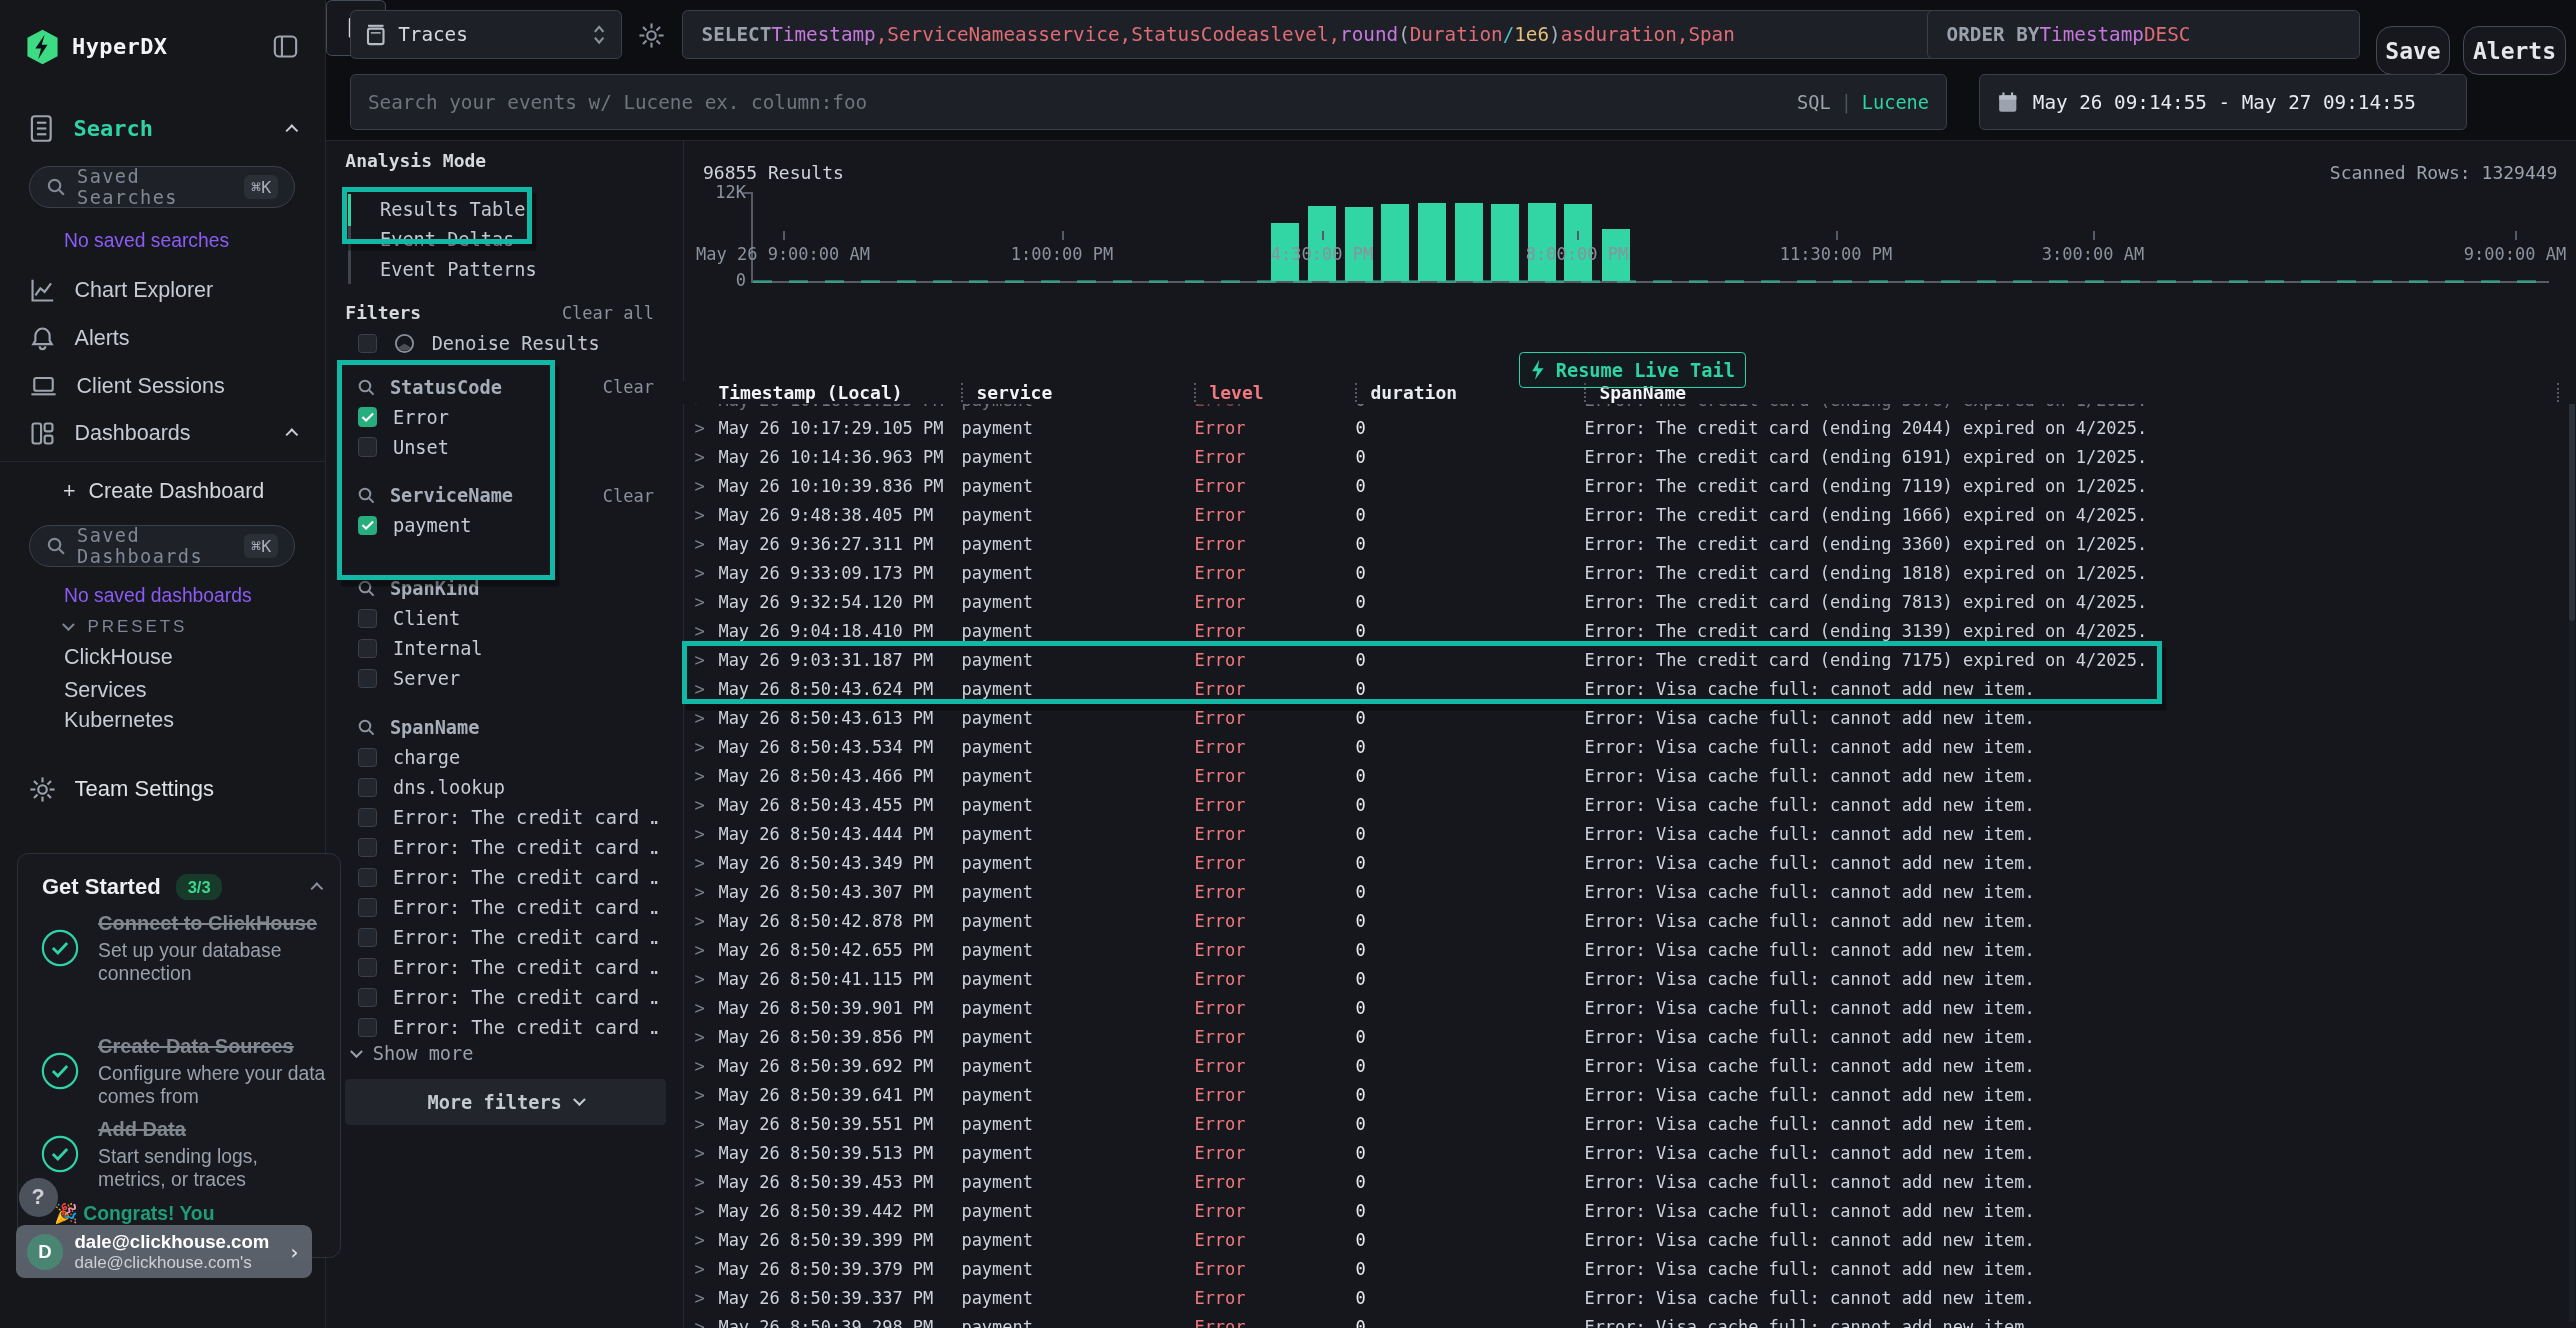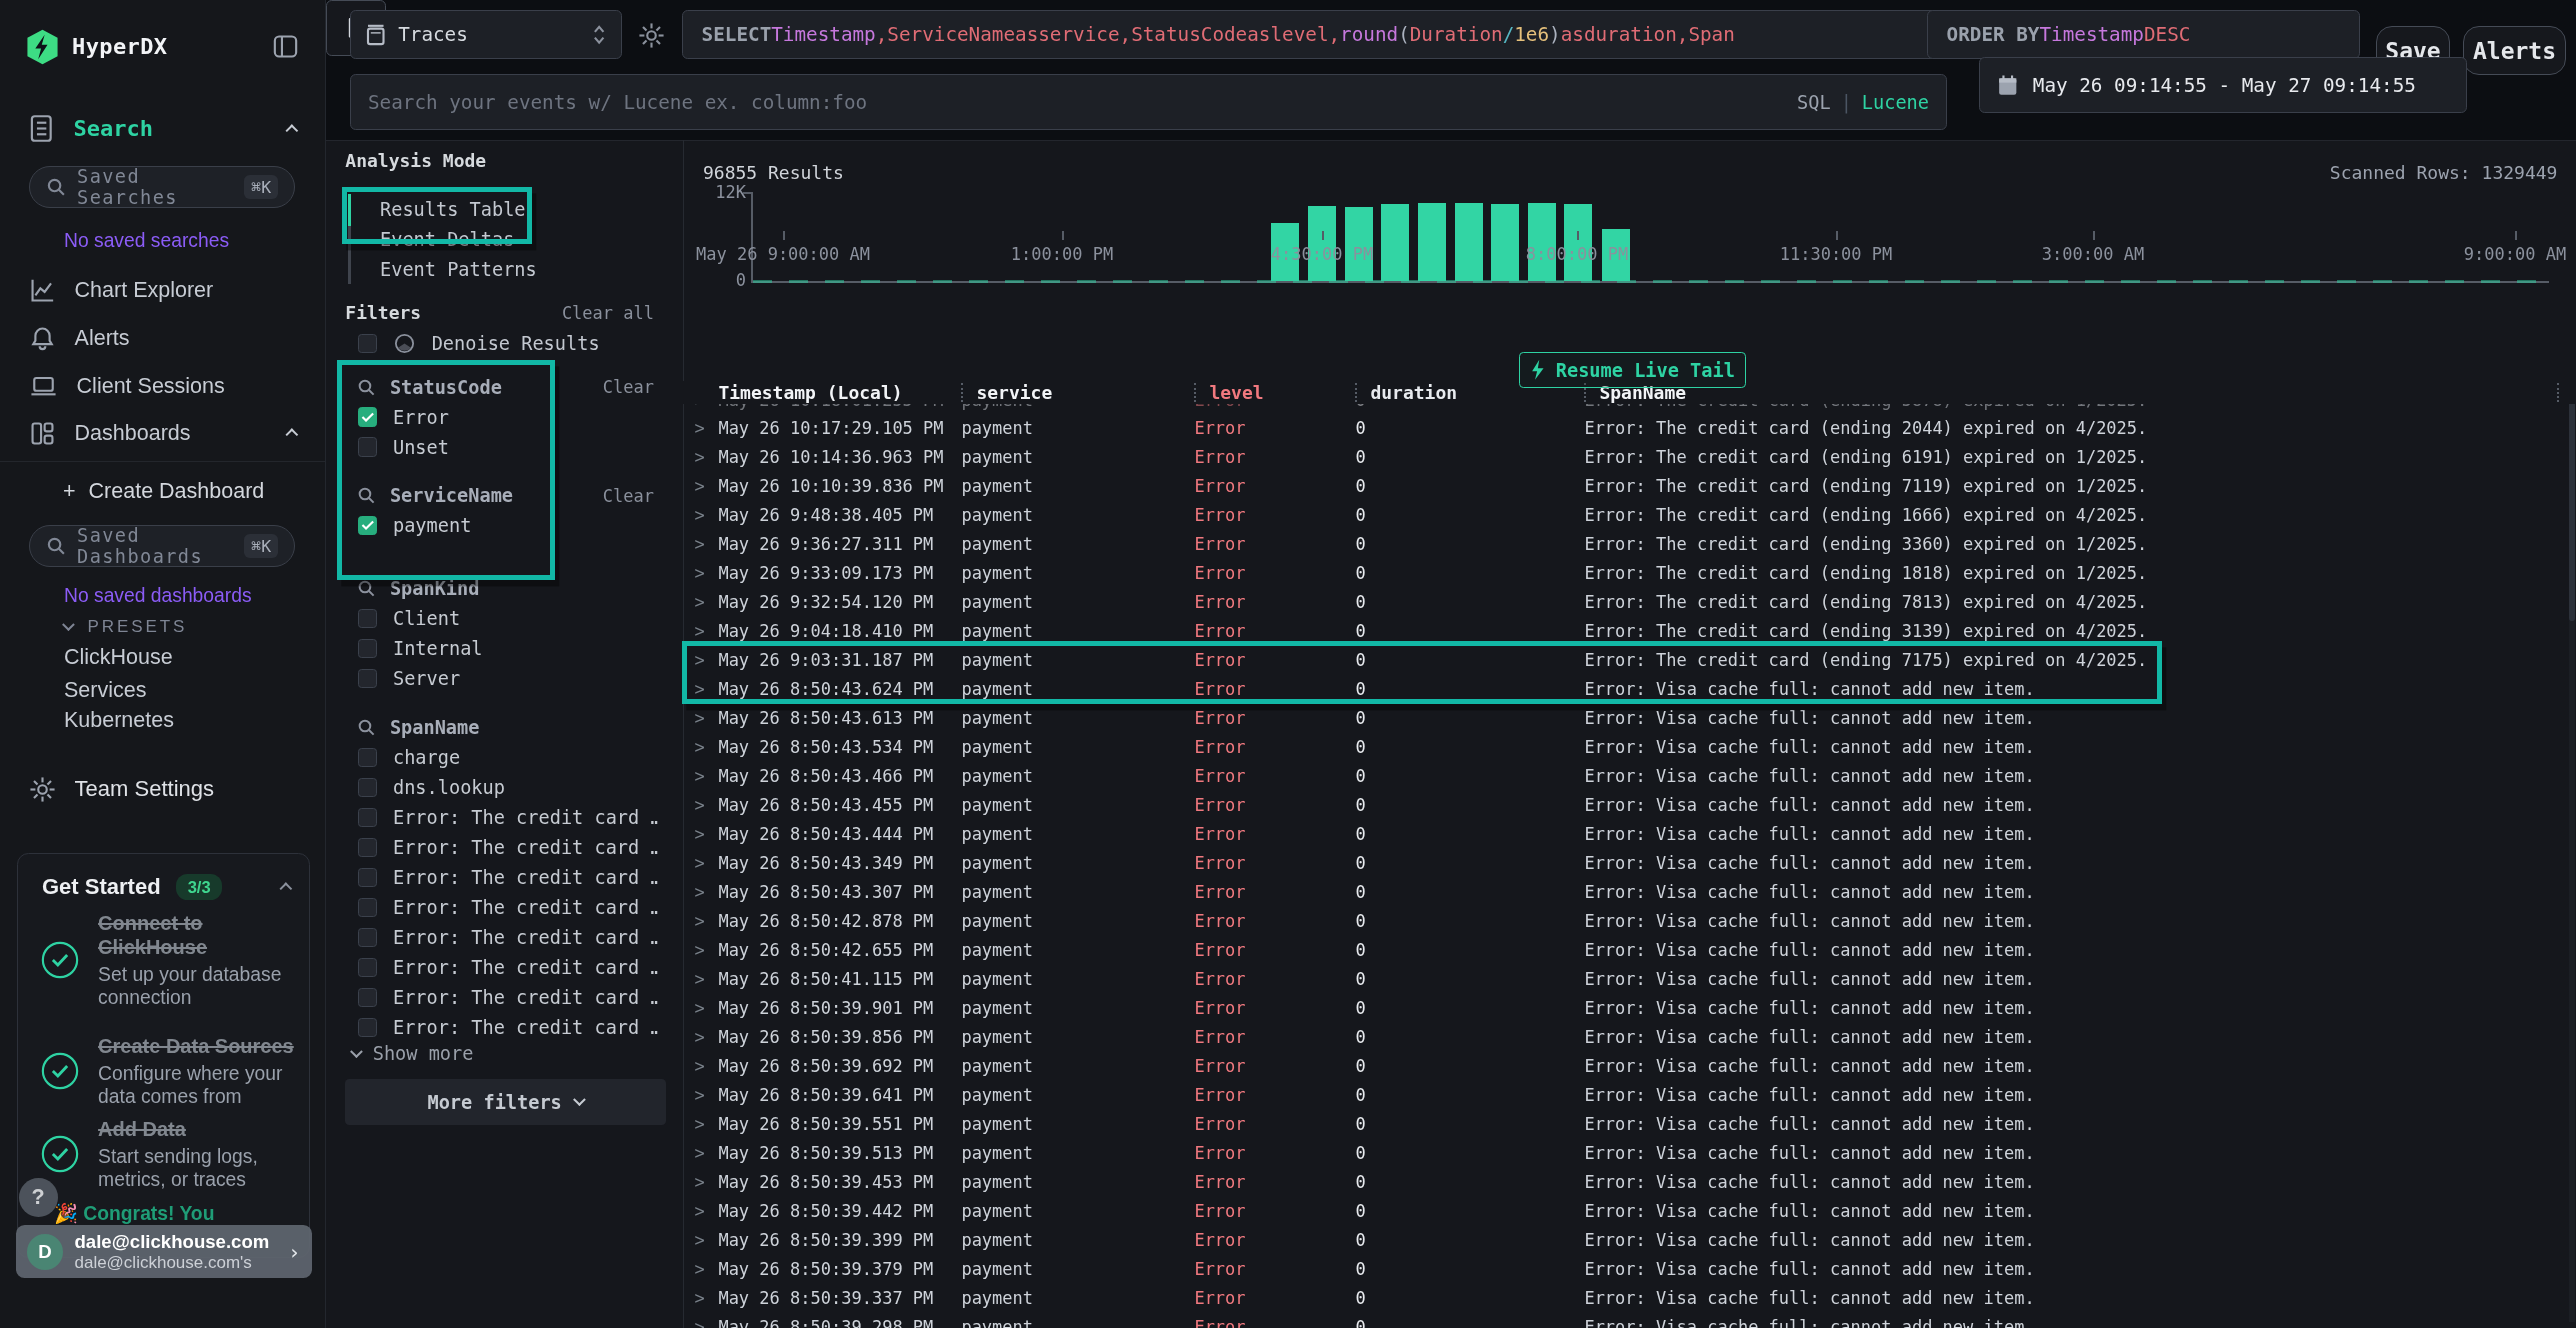--- a/index.html
+++ b/index.html
@@ -28,21 +28,21 @@
   .tb-btn{position:absolute;top:26px;height:49px;background:#16181d;border:1.4px solid #454b56;border-radius:16px;box-sizing:border-box;
           display:flex;align-items:center;justify-content:center;font-size:23px;font-weight:bold;color:#e5e7eb;cursor:pointer;}
   #save-btn{left:2050px;width:74px;}
   #alerts-btn{left:2137px;width:103px;}
   #search-box{left:24px;top:74px;width:1597px;height:56px;padding:0 17px;}
   #search-box .ph{font-size:19.3px;color:#6e7480;flex:1;}
   #search-box .mode{font-size:18.6px;display:flex;gap:10px;align-items:center;}
   #search-box .mode .sql{color:#9ca3af;cursor:pointer;}
   #search-box .mode .sep{color:#4b5563;}
   #search-box .mode .lucene{color:#2ed3a3;cursor:pointer;}
-  #date-box{left:1653px;top:57px;width:488px;height:56px;padding:0 17px;gap:14.3px;cursor:pointer;}
+  #date-box{left:1653px;top:74px;width:488px;height:56px;padding:0 17px;gap:14.3px;cursor:pointer;}
   #date-box .dt{font-size:19.3px;color:#e8eaee;}
   #play-btn{left:2178px;top:74px;width:60px;height:56px;background:#16181d;border:1.4px solid #454b56;border-radius:5.7px;box-sizing:border-box;
             display:flex;align-items:center;justify-content:center;cursor:pointer;}
 
   
   #sidebar{position:absolute;left:0;top:0;width:326px;height:1328px;background:#15171b;border-right:1.4px solid #23272e;box-sizing:border-box;}
   #sb-logo-row{position:absolute;left:0;top:0;width:100%;height:93px;display:flex;align-items:center;padding:0 26px;box-sizing:border-box;gap:13px;}
   #sb-logo-row .brand{font-size:22px;font-weight:bold;color:#f2f4f7;letter-spacing:0.4px;}
   #sb-logo-row .spacer{flex:1;}
   .sb-item{position:absolute;left:0;width:100%;display:flex;align-items:center;padding:0 29px;box-sizing:border-box;gap:18.6px;}
@@ -65,21 +65,21 @@
   #nav-dashboards{top:411px;}
   #sb-divider{position:absolute;left:0;top:461px;width:100%;height:1.4px;background:#23262c;}
   #create-dash{position:absolute;left:63px;top:475px;height:33px;display:flex;align-items:center;gap:13px;font-size:21.5px;color:#d3d7dd;cursor:pointer;}
   #presets-head{position:absolute;left:64px;top:617px;display:flex;align-items:center;gap:14.3px;color:#7e8594;font-size:17px;letter-spacing:2.9px;cursor:pointer;}
   .preset{position:absolute;left:64px;font-size:21.5px;color:#c7ccd4;cursor:pointer;}
   #preset-0{top:645px;}
   #preset-1{top:678px;}
   #preset-2{top:708px;}
   #team-settings{top:767px;height:44px;color:#dfe2e7;font-size:22px;}
   
-  #gs-card{position:absolute;left:17px;top:853px;width:293px;height:405px;border:1.4px solid #2d313a;border-radius:11.4px;background:#17191e;box-sizing:border-box;}
+  #gs-card{position:absolute;left:17px;top:853px;width:324px;height:405px;border:1.4px solid #2d313a;border-radius:11.4px;background:#17191e;box-sizing:border-box;}
   #gs-head{position:absolute;left:24px;top:20px;right:18.6px;display:flex;align-items:center;gap:15.7px;}
   #gs-head .ttl{font-size:22px;font-weight:bold;color:#eef0f3;}
   #gs-head .badge{font-size:16.5px;font-weight:bold;color:#3fd68f;background:#173a2b;border-radius:11.4px;padding:3.6px 11.4px;}
   #gs-head .spacer{flex:1;}
   .gs-item{position:absolute;left:21.5px;right:14.3px;display:flex;gap:18.6px;}
   .gs-item .txt .t{font-size:20px;font-weight:bold;color:#81878f;text-decoration:line-through;line-height:24px;}
   .gs-item .txt .d{font-size:19.3px;color:#9aa1ac;line-height:23px;margin-top:4.3px;}
   #gs-0{top:57px;}
   #gs-1{top:180px;}
   #gs-2{top:263px;}

